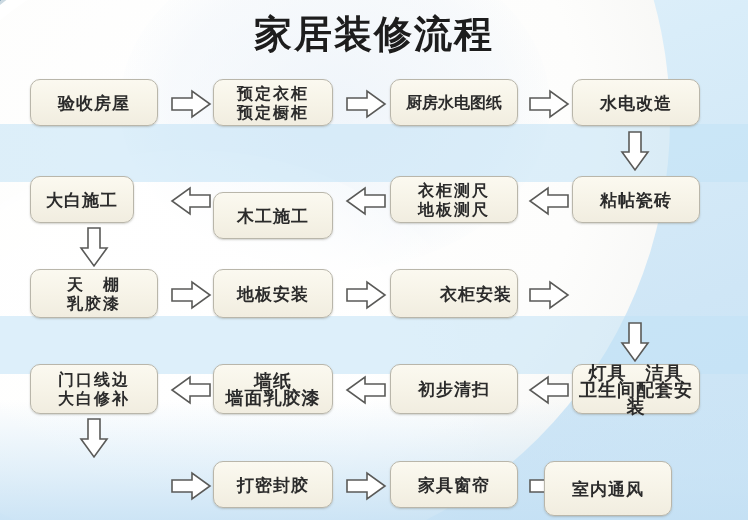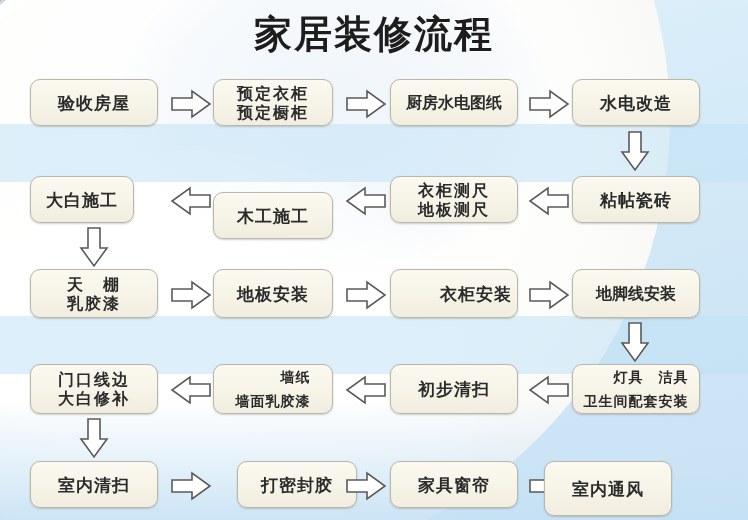--- a/index.html
+++ b/index.html
@@ -74,21 +74,21 @@
   .node .lbl{
     font-size:17px;
     font-weight:700;
     color:#2b2b2b;
     line-height:20px;
     letter-spacing:1px;
     white-space:pre-line;
     padding:0 4px;
   }
   .node.two .lbl{font-size:16px;line-height:19px;letter-spacing:2px;}
-  .node.small .lbl{font-size:14px;line-height:24px;letter-spacing:1px;text-align:right;}
+  .node.small .lbl{font-size:18px;line-height:17px;letter-spacing:1px;}
   .node.tight .lbl{font-size:16px;letter-spacing:0px;}
 
   
   .arrow{position:absolute;}
   .arrow svg{display:block;overflow:visible;}
   .arrow polygon{
     fill:#ffffff;
     stroke:#5a5a58;
     stroke-width:1.6;
     stroke-linejoin:miter;
@@ -223,23 +223,20 @@
   <div class="node" style="left:390px;top:269px;width:128px;height:49px;padding-left:44px;">
     <span class="lbl">衣柜安装</span>
   </div>
 
   <div class="arrow" style="left:528px;top:280px;">
     <svg width="42" height="30" viewBox="0 0 42 30">
       <polygon points="2,9 22,9 22,2 40,15 22,28 22,21 2,21"></polygon>
     </svg>
   </div>
 
-  <div class="node tight" style="left:572px;top:269px;width:128px;height:49px;">
-    <span class="lbl">地脚线安装</span>
-  </div>
 
   <div class="arrow" style="left:620px;top:321px;">
     <svg width="30" height="42" viewBox="0 0 30 42">
       <polygon points="9,2 21,2 21,22 28,22 15,40 2,22 9,22"></polygon>
     </svg>
   </div>
 
   <div class="node two" style="left:30px;top:364px;width:128px;height:50px;">
     <span class="lbl">门口线边
 大白修补</span>
@@ -276,31 +273,28 @@
     <span class="lbl">灯具　洁具
 卫生间配套安装</span>
   </div>
 
   <div class="arrow" style="left:79px;top:417px;">
     <svg width="30" height="42" viewBox="0 0 30 42">
       <polygon points="9,2 21,2 21,22 28,22 15,40 2,22 9,22"></polygon>
     </svg>
   </div>
 
-  <div class="node" style="left:30px;top:461px;width:128px;height:47px;">
-    <span class="lbl">室内清扫</span>
-  </div>
 
   <div class="arrow" style="left:170px;top:471px;">
     <svg width="42" height="30" viewBox="0 0 42 30">
       <polygon points="2,9 22,9 22,2 40,15 22,28 22,21 2,21"></polygon>
     </svg>
   </div>
 
-  <div class="node" style="left:213px;top:461px;width:120px;height:47px;margin-left:24px;">
+  <div class="node" style="left:213px;top:461px;width:120px;height:47px;">
     <span class="lbl">打密封胶</span>
   </div>
 
   <div class="arrow" style="left:345px;top:471px;">
     <svg width="42" height="30" viewBox="0 0 42 30">
       <polygon points="2,9 22,9 22,2 40,15 22,28 22,21 2,21"></polygon>
     </svg>
   </div>
 
   <div class="node" style="left:390px;top:461px;width:128px;height:47px;">

